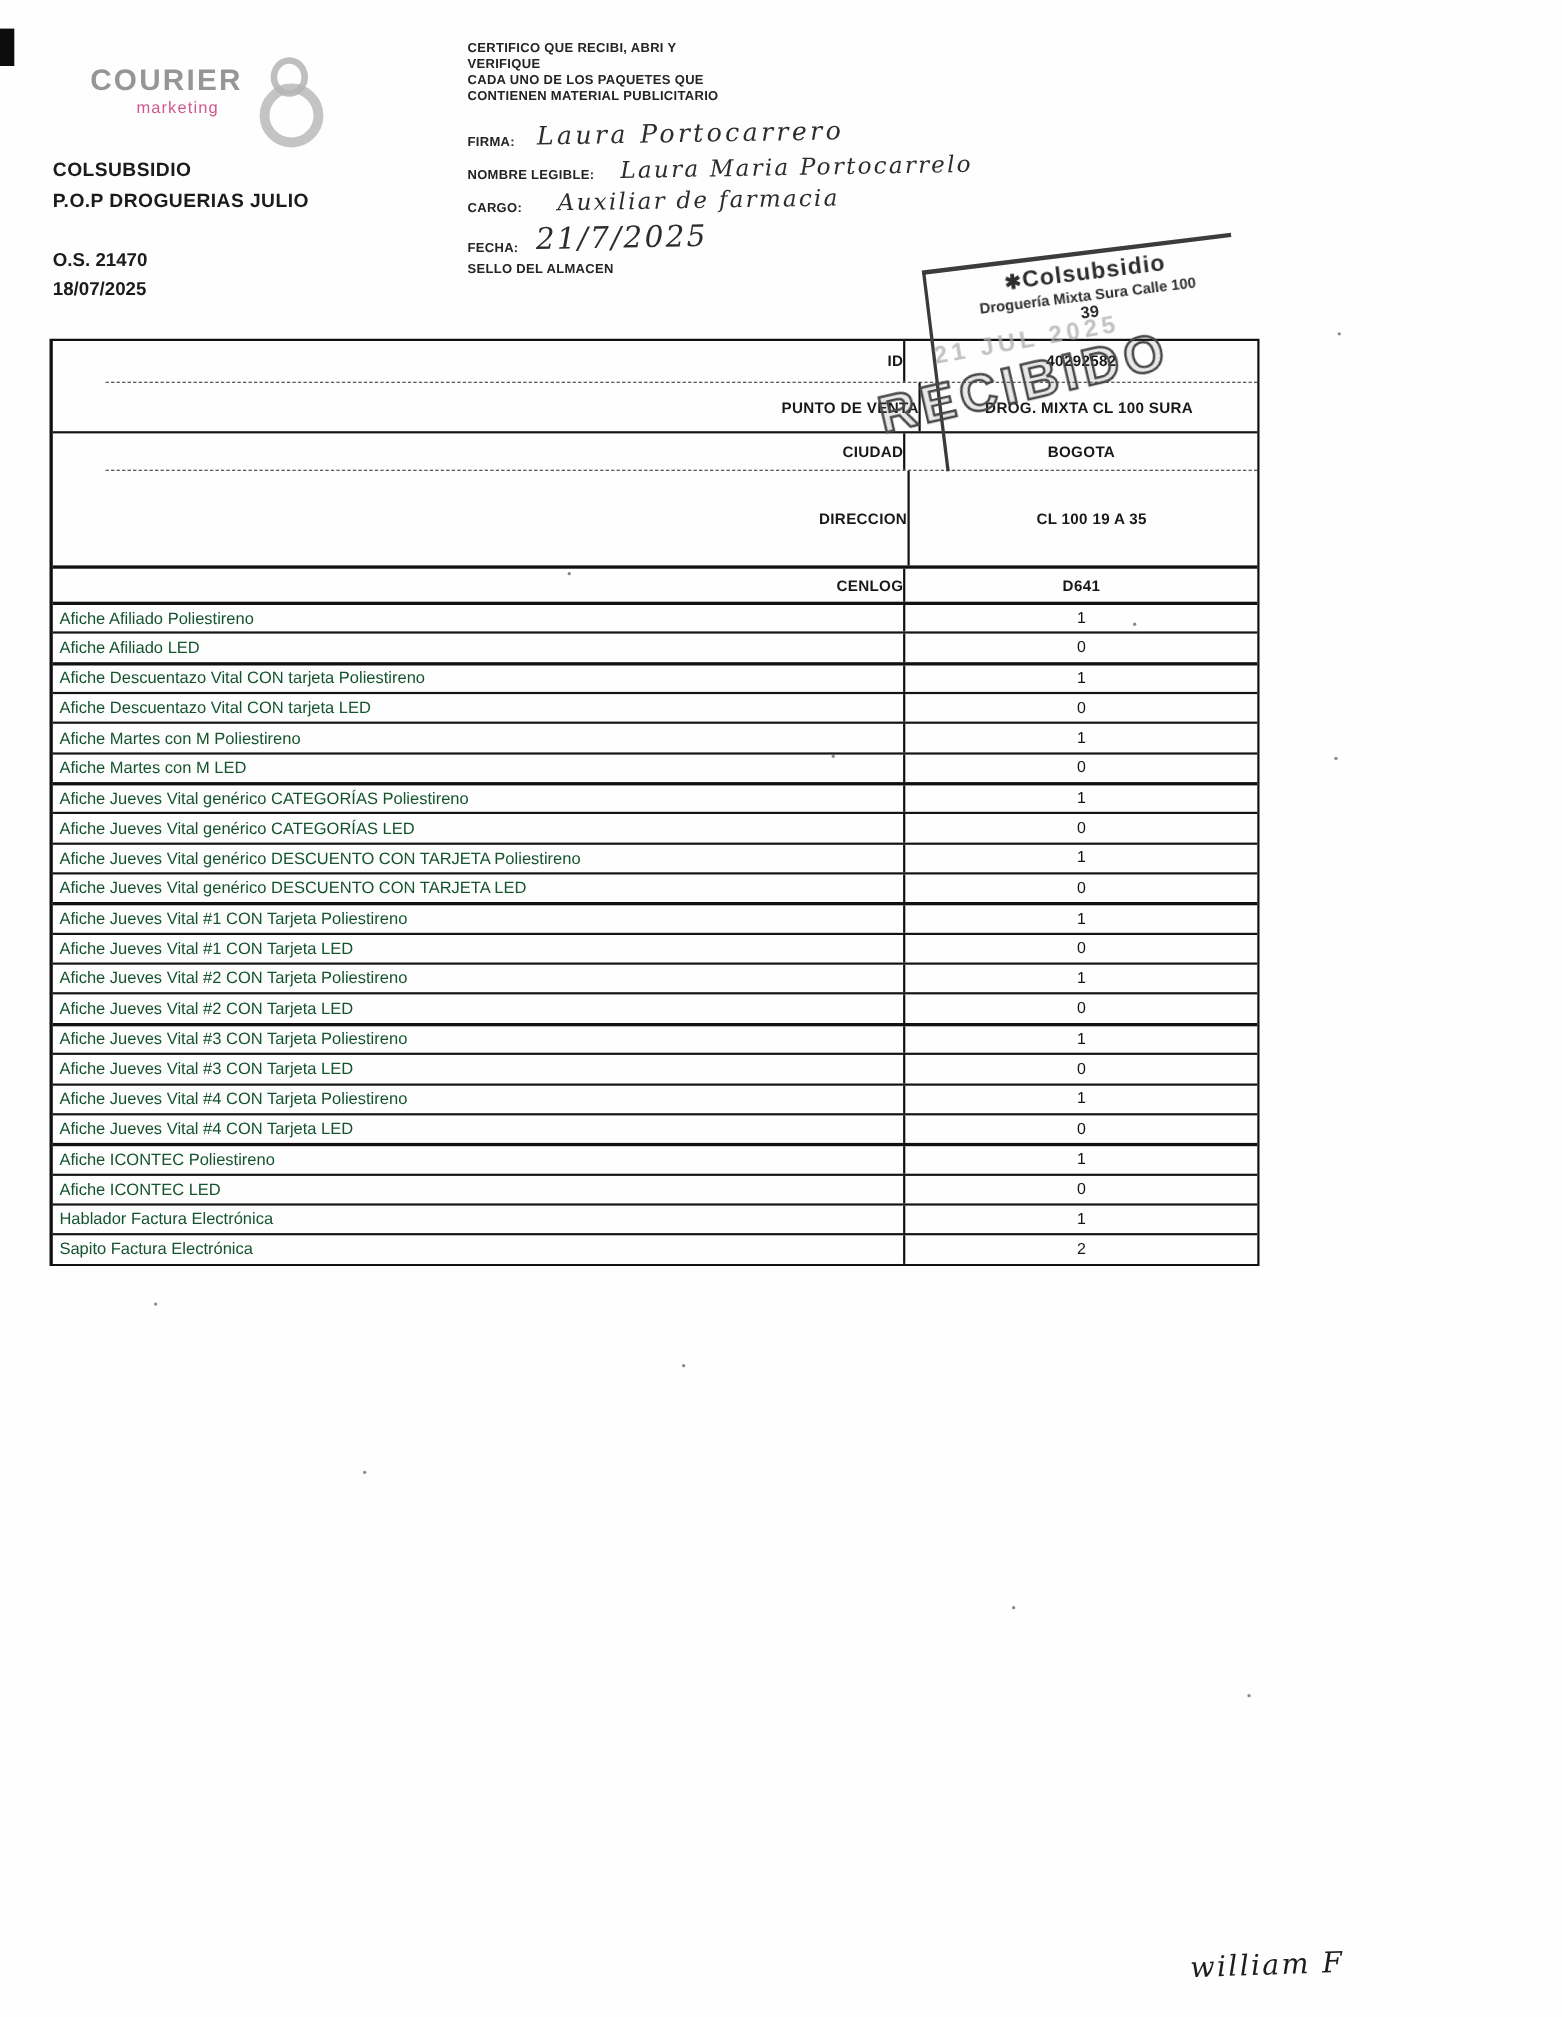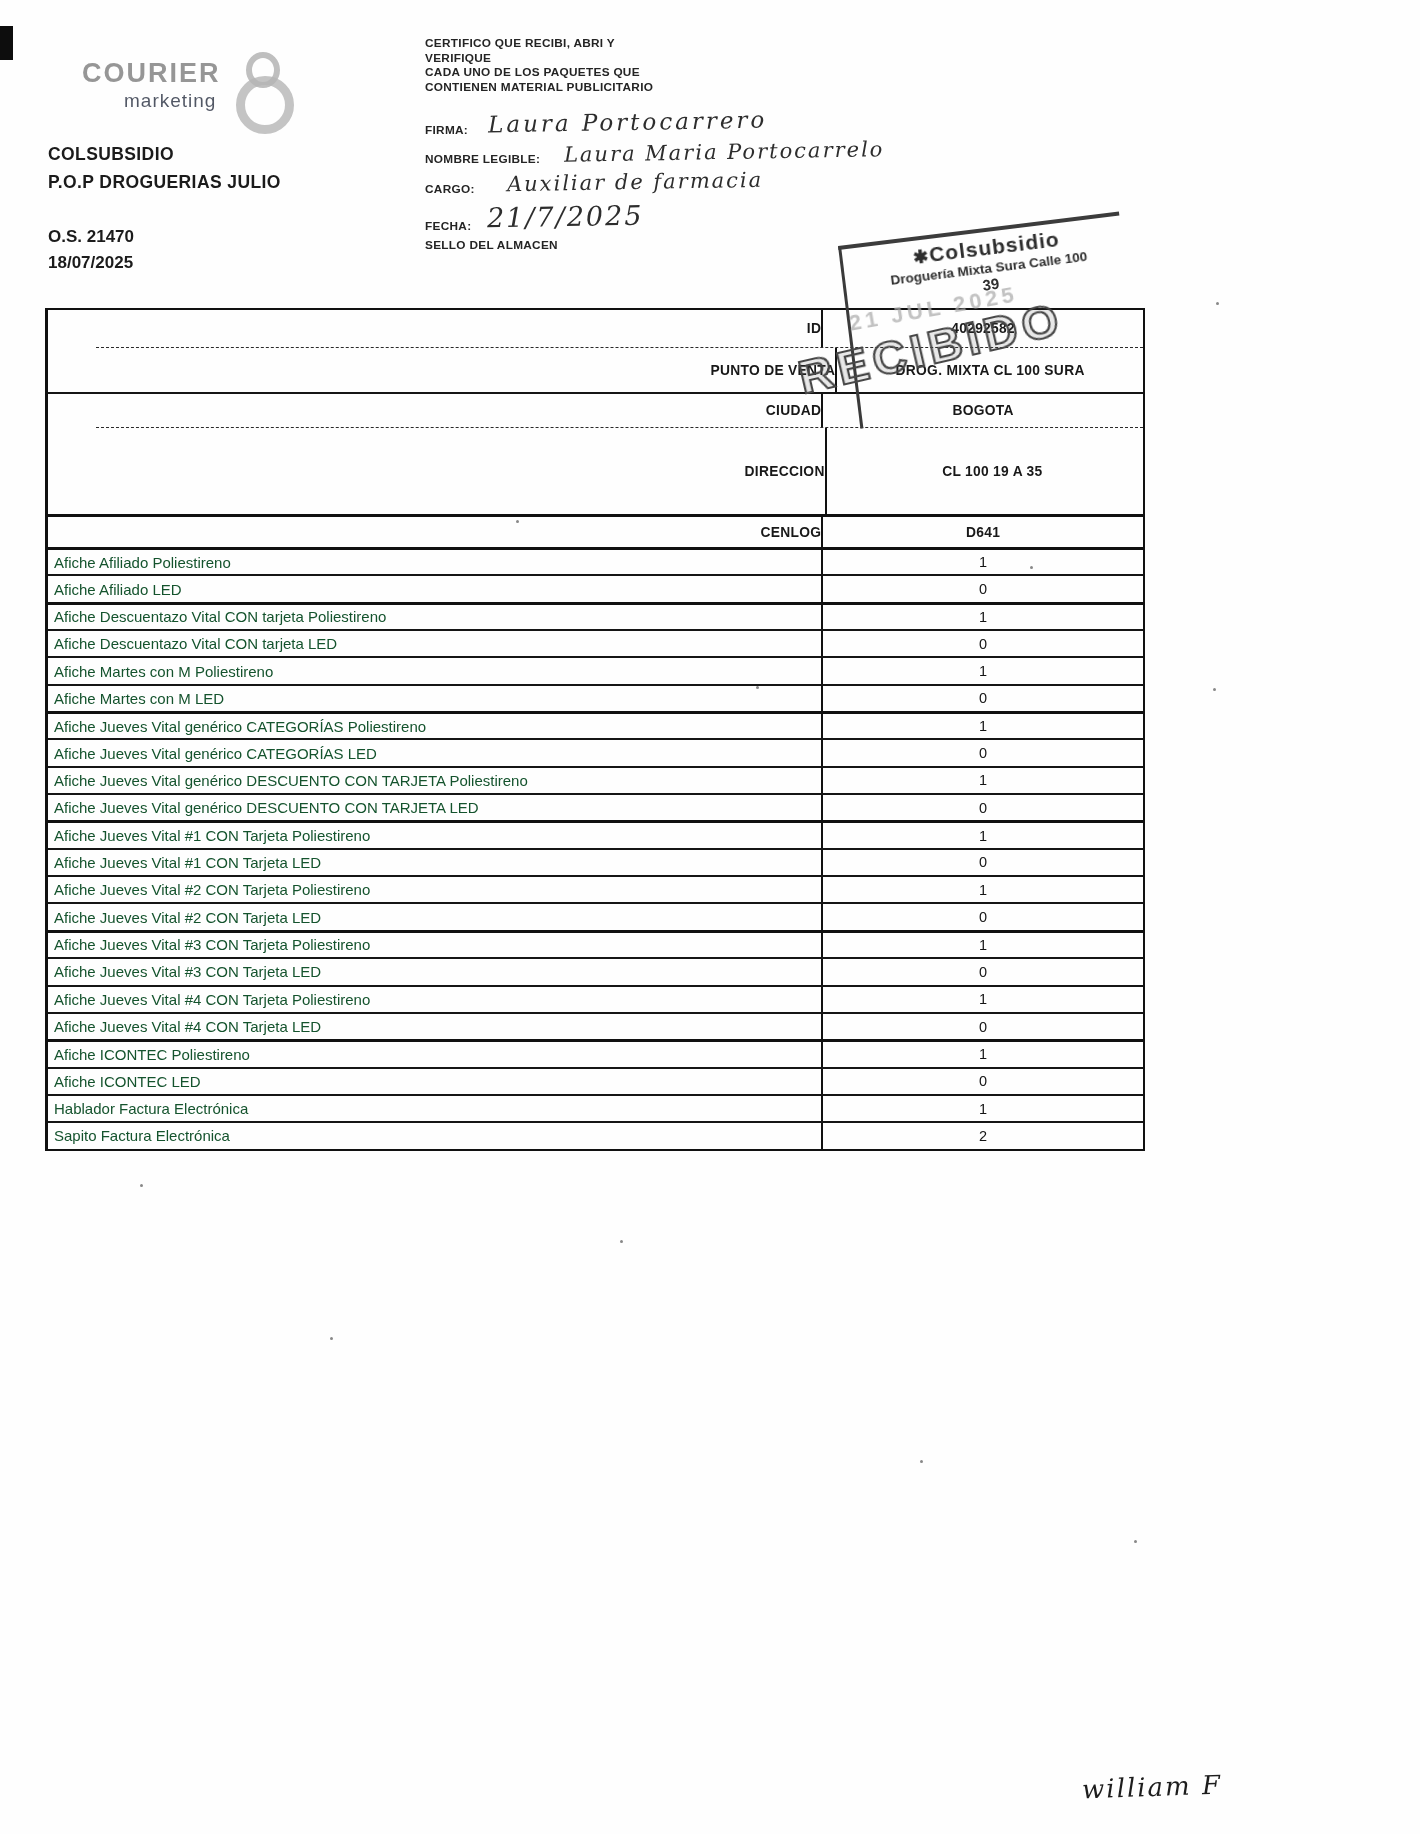--- a/index.html
+++ b/index.html
@@ -11,21 +11,21 @@
   }
   .abs{position:absolute;}
 
   
   .corner-mark{left:0;top:26px;width:13px;height:34px;background:#0d0d0d;}
   .speck{width:3px;height:3px;background:#555;border-radius:50%;opacity:.7;}
 
   
   .logo{left:78px;top:52px;width:220px;height:75px;opacity:.72;filter:blur(.3px);}
   .logo-line1{position:absolute;left:4px;top:6px;font-size:27px;font-weight:bold;color:#6f6f6f;letter-spacing:2px;}
-  .logo-line2{position:absolute;left:46px;top:38px;font-size:19px;color:#0f172a;letter-spacing:1px;}
+  .logo-line2{position:absolute;left:46px;top:38px;font-size:15px;color:#be185d;letter-spacing:1px;}
   .logo-ring{position:absolute;left:158px;top:24px;width:40px;height:40px;border:9px solid #9a9a9a;border-radius:50%;opacity:.8;}
   .logo-dot{position:absolute;left:168px;top:0px;width:22px;height:24px;border:6px solid #8a8a8a;border-radius:50%;opacity:.75;}
 
   
   .client{left:48px;top:140px;line-height:28px;font-weight:bold;font-size:17.5px;letter-spacing:.4px;color:#1b1b1b;}
   .order{left:48px;top:224px;line-height:26px;font-weight:bold;font-size:17px;color:#1b1b1b;}
 
   
   .cert{left:425px;top:36px;font-size:11.8px;font-weight:600;line-height:14.6px;letter-spacing:.3px;color:#242424;}
 

